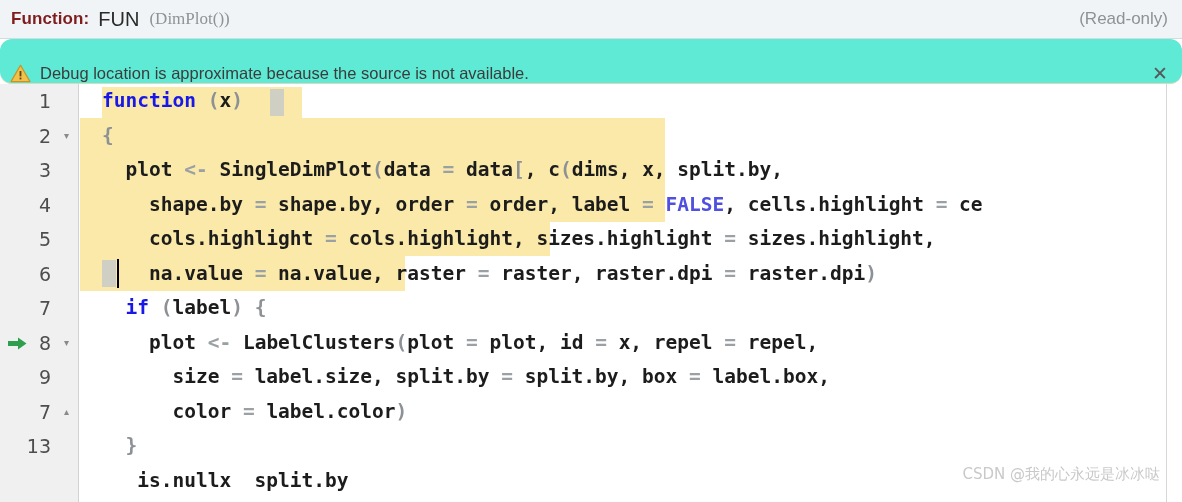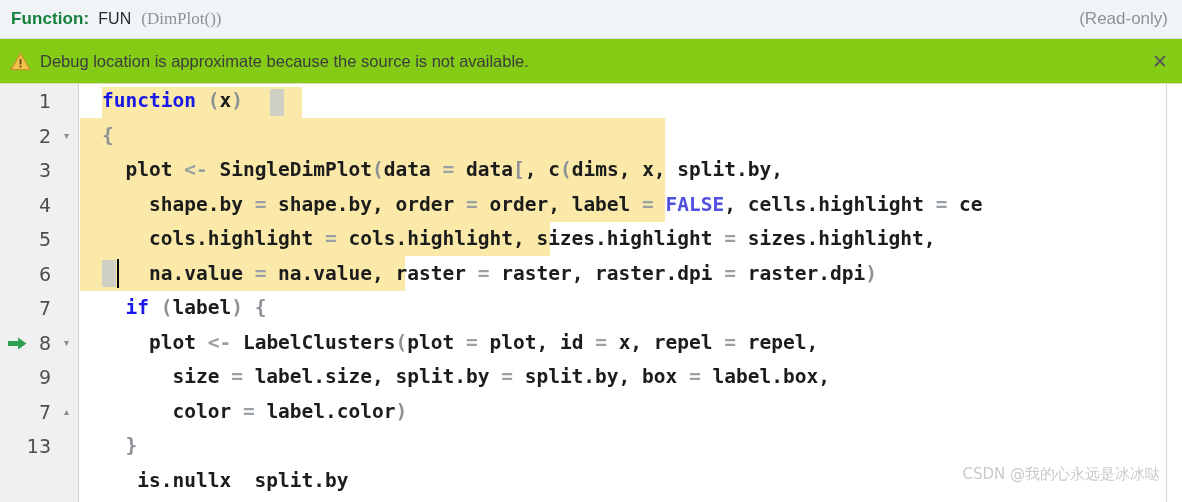--- a/index.html
+++ b/index.html
@@ -30,25 +30,25 @@
     background: #f0f4f6;
     border-bottom: 1px solid #d4dade;
     box-sizing: border-box;
     display: flex;
     align-items: center;
     padding: 0 14px 0 11px;
   }
   .hdr-label {
     font-size: 17px;
     font-weight: bold;
-    color: #15803d;
+    color: #7f1d1d;
     letter-spacing: 0.1px;
   }
   .hdr-fun {
-    font-size: 16px;
+    font-size: 20px;
     color: #2a2a2a;
     margin-left: 9px;
   }
   .hdr-sig {
     font-size: 17px;
     color: #8e9296;
     margin-left: 10px;
     font-family: Liberation Serif, serif;
   }
   .hdr-spacer { flex: 1 1 auto; }
@@ -56,26 +56,27 @@
     font-size: 17px;
     color: #8e9296;
   }
 
   
   .warnbar {
     position: absolute;
     left: 0; top: 39px;
     width: 1182px;
     height: 45px;
-    background: #84cc16;
+    background: #5eead4;
     border-bottom: 1px solid #ddd9bb;
     box-sizing: border-box;
     display: flex;
-    align-items: center;
+    align-items: flex-end;
     padding: 0 13px 0 10px;
+    border-radius: 12px;
   }
   .warn-icon {
     width: 21px;
     height: 19px;
     flex: 0 0 auto;
     margin-right: 9px;
     display: block;
   }
   .warn-text {
     font-size: 16.5px;

